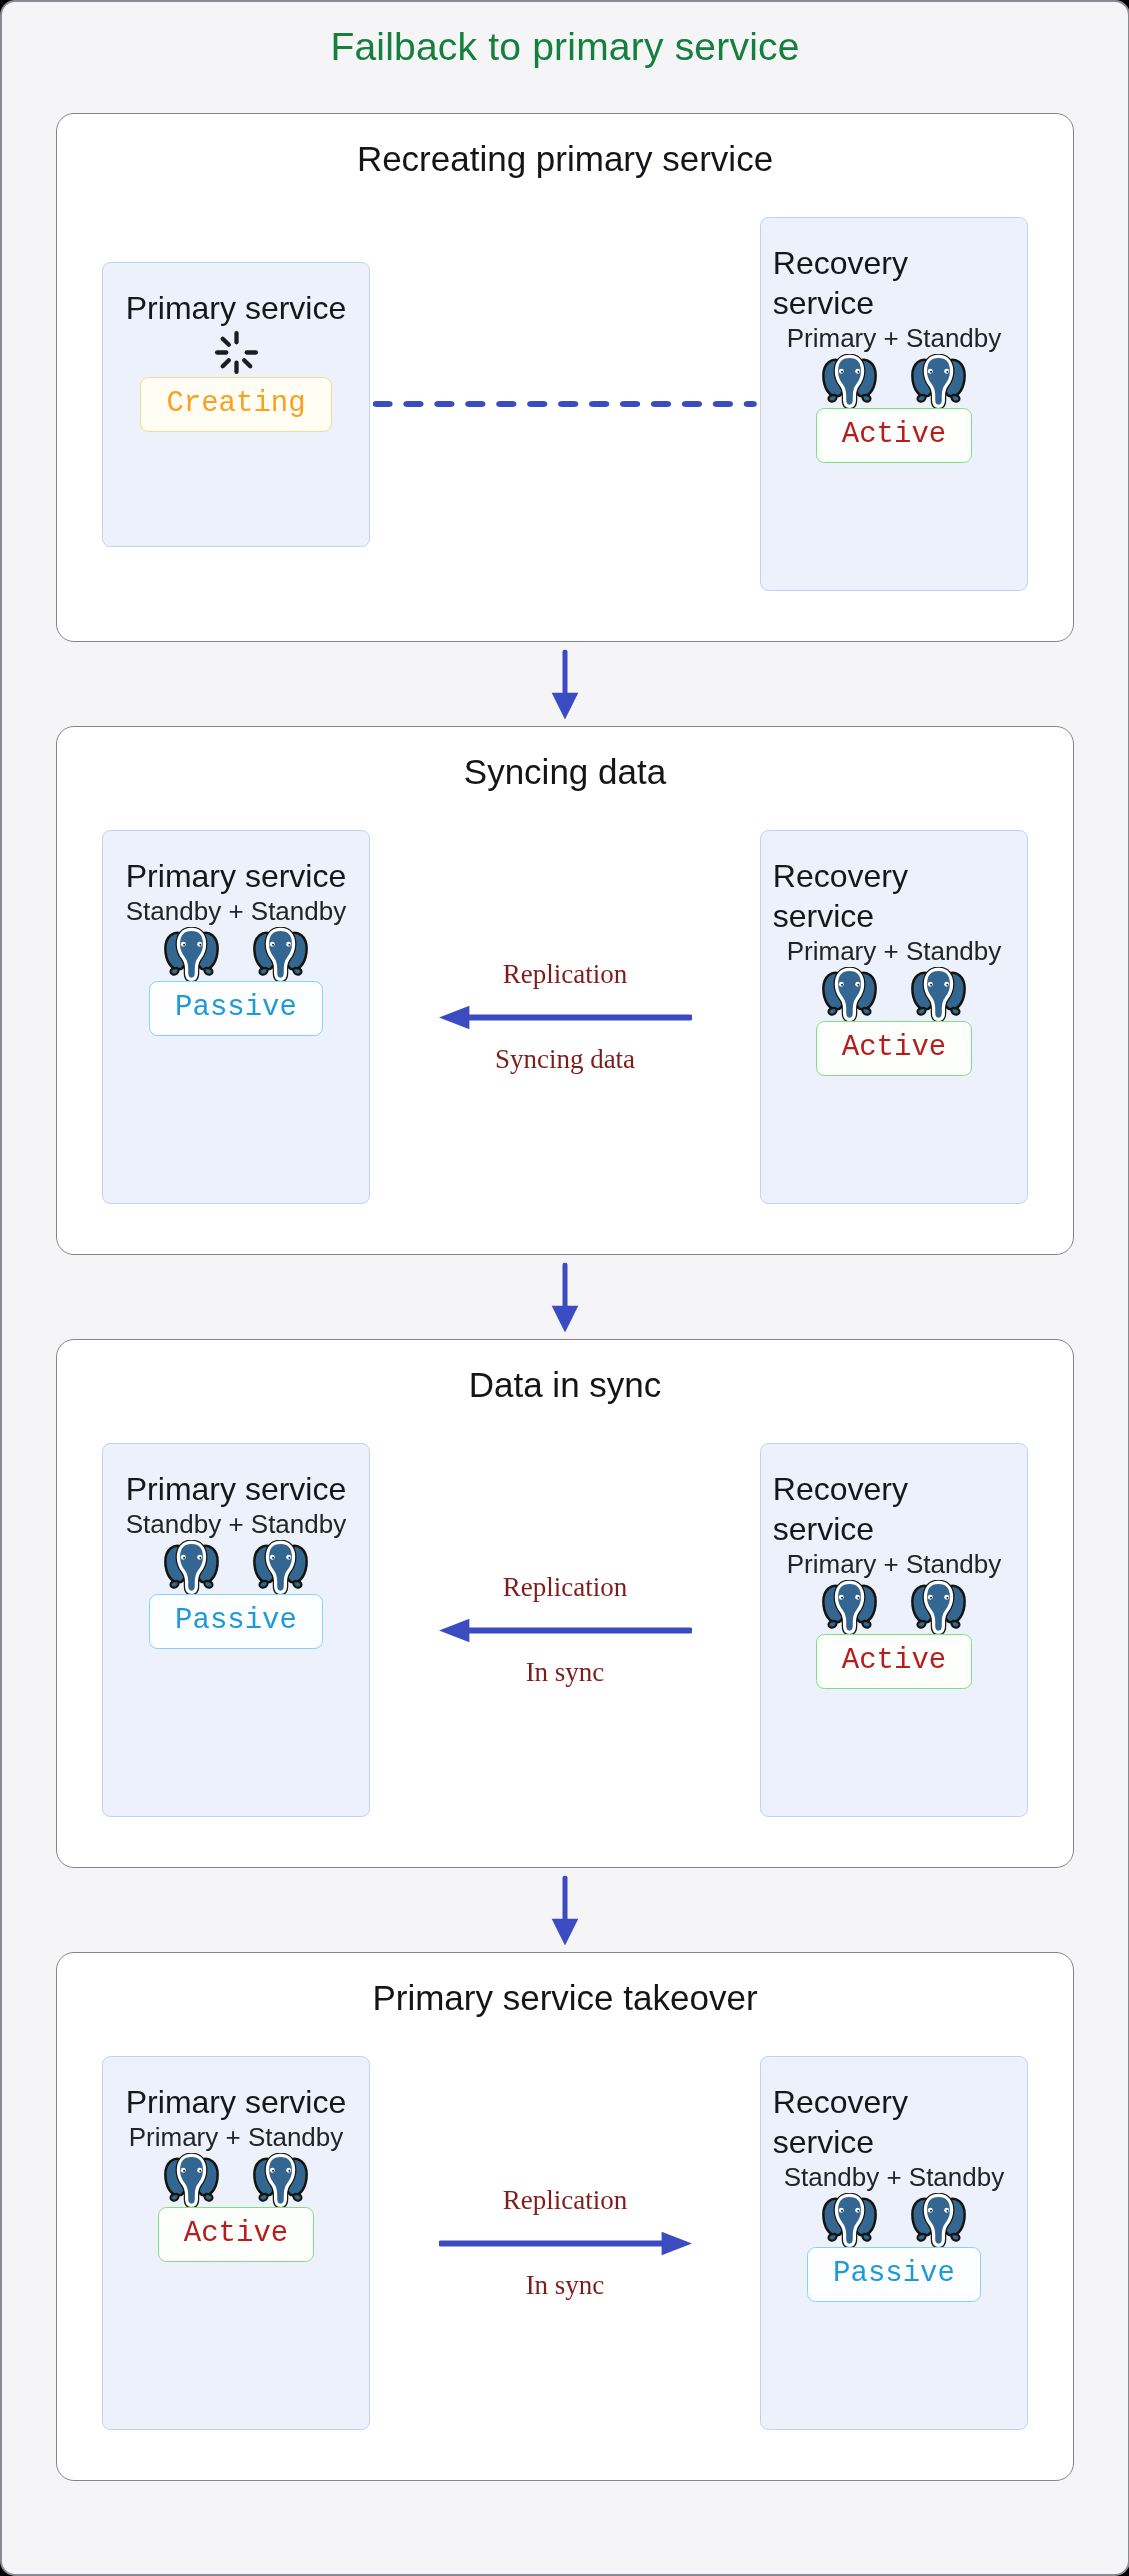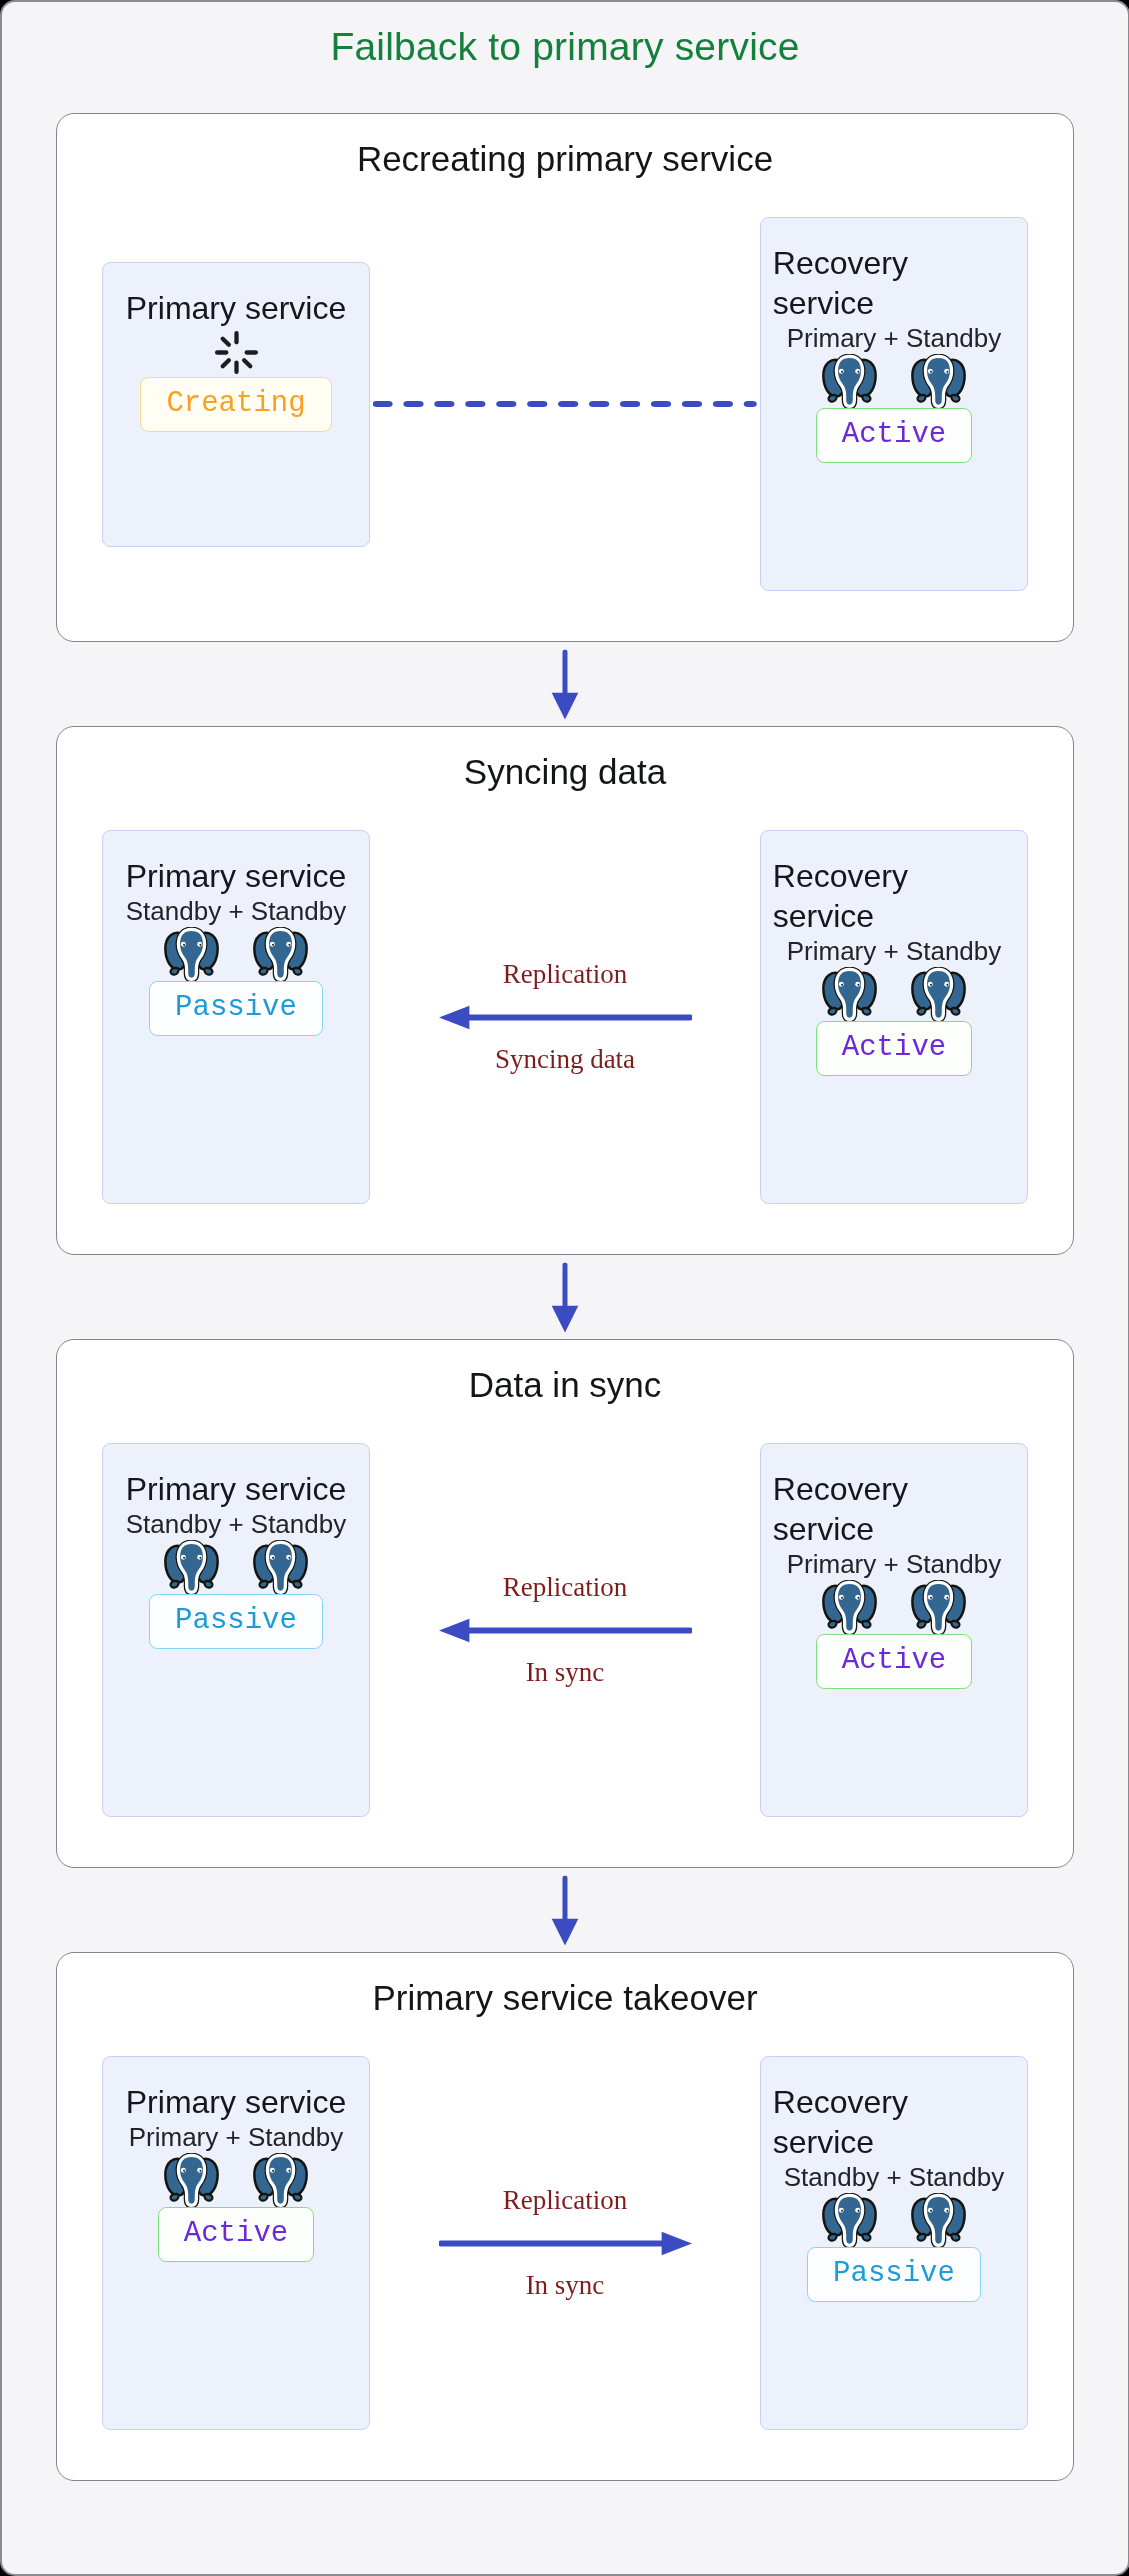--- a/index.html
+++ b/index.html
@@ -12,21 +12,21 @@
   .stage-body{flex:1;display:flex;align-items:center;justify-content:space-between;padding:0 45px 11.8px;}
   .service-box{width:268px;box-sizing:border-box;background:#edf1fb;border:1.7px solid #c5cff0;border-radius:8.4px;
     display:flex;flex-direction:column;align-items:center;justify-content:flex-start;padding:25px 11.8px 27px;}
   .service-box.tall{height:374px;}
   .service-box.short{height:285px;}
   .box-title{font-size:32px;font-weight:400;color:#16171b;line-height:1.25;}
   .box-subtitle{font-size:26px;font-weight:400;color:#232427;}
   .elephants{display:flex;gap:30px;align-items:center;}
   .badge{font-size:29px;line-height:1.25;padding:8.4px 25px;border-radius:8.4px;border:1.7px solid;background:#fff;font-family:Liberation Mono, monospace;}
   .badge.creating{color:#f9a11f;border-color:#f7d98f;background:#fffdf4;}
-  .badge.active{color:#6d28d9;border-color:#7de07d;background:#fdfffd;}
+  .badge.active{color:#b91c1c;border-color:#7de07d;background:#fdfffd;}
   .badge.passive{color:#1e9bd7;border-color:#84d4f7;background:#fdfeff;}
   .connector{flex:1;display:flex;flex-direction:column;align-items:center;justify-content:center;padding:0 5px;}
   .connector .lbl{font-size:27px;color:#7f1d1d;font-family:Liberation Serif, serif;}
   .connector .arrow-svg{margin:13.5px 0;display:block;}
   .dash-wrap{flex:1;align-self:center;display:flex;align-items:center;padding:0 3.4px;}
   .dash-wrap svg{width:100%;height:10px;display:block;}
   .gap-arrow{height:84px;display:flex;align-items:flex-start;justify-content:center;padding-top:6.7px;box-sizing:border-box;}
   .hidden-defs{position:absolute;width:0;height:0;overflow:hidden;}
 </style>
 </head>

